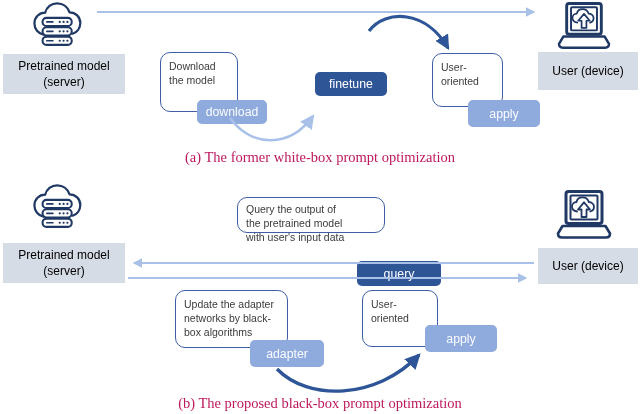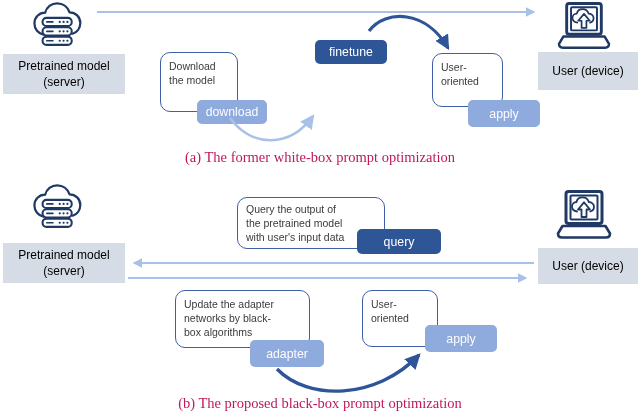--- a/index.html
+++ b/index.html
@@ -9,21 +9,21 @@
   }
   html,body{margin:0;padding:0;background:#fff;}
   .stage{position:relative;width:640px;height:414px;background:#fff;overflow:hidden;
          font-family:"Liberation Sans",sans-serif;}
   .abs{position:absolute;box-sizing:border-box;}
   .whitebox{background:#fff;border:1.4px solid var(--box-border);border-radius:10px;
             font-size:10.5px;color:#3b3b3b;line-height:1.32;padding:7px 5px 0 8px;
             white-space:pre-line;z-index:2;}
   .badge{display:flex;align-items:center;justify-content:center;color:#fff;
          border-radius:5px;font-size:12.3px;z-index:4;}
-  .badge.dark{background:var(--badge-dark);}
+  .badge.dark{background:var(--badge-dark);margin-top:32px;}
   .badge.light{background:var(--badge-light);color:#fbfcff;}
   .labelbox{background:var(--label-bg);color:#000000;font-size:12px;line-height:1.35;
             display:flex;align-items:center;justify-content:center;text-align:center;
             white-space:pre-line;padding:2px 4px;z-index:1;}
   .caption{left:0;width:100%;text-align:center;font-family:"Liberation Serif",serif;
            font-size:14.5px;color:#be185d;z-index:1;}
   .arrows{position:absolute;left:0;top:0;width:640px;height:414px;z-index:5;pointer-events:none;}
   .dicon{position:absolute;z-index:2;}
   .dicon *{stroke:var(--icon-stroke,#1F3864);fill:none;stroke-linecap:round;stroke-linejoin:round;}
   .dicon .fillw{fill:#fff;}
@@ -102,27 +102,27 @@
     <path stroke-width="1.8" d="M25 21.5 C 21.8 21 20 19 20 16.5 C 20 14 22 12 24.5 12 C 25 9.3 27.5 7.3 30.5 7.3 C 33.5 7.3 36 9.3 36.8 12 C 39.5 12 42 14 42 16.7 C 42 19 40.4 20.9 38.3 21.5"></path>
     <path stroke-width="1.8" d="M29.5 27 V19.5 H26 L32 12.3 L38 19.5 H34.5 V27 Z"></path>
     <path class="fillw" stroke-width="2.6" d="M10.5 36 H53.5 L58 43.5 Q58 47.5 54 47.5 H10 Q6 47.5 6 43.5 Z"></path>
   </svg>
 
   <div class="abs labelbox" style="left:3px;top:243px;width:122px;height:40px">Pretrained model
 (server)</div>
 
   <div class="abs labelbox" style="left:538px;top:248px;width:100px;height:36px">User (device)</div>
 
-  <div class="abs whitebox" style="left:237px;top:197px;width:148px;height:52px;padding-top:5px">Query the output of
+  <div class="abs whitebox" style="left:237px;top:197px;width:148px;height:36px;padding-top:5px">Query the output of
 the pretrained model
 with user's input data</div>
 
   <div class="abs badge dark" style="left:357px;top:229px;width:84px;height:25px">query</div>
 
-  <div class="abs whitebox" style="left:175px;top:290px;width:135px;height:58px">Update the adapter
+  <div class="abs whitebox" style="left:175px;top:290px;width:113px;height:58px">Update the adapter
 networks by black-
 box algorithms</div>
 
   <div class="abs badge light" style="left:250px;top:340px;width:74px;height:27px">adapter</div>
 
   <div class="abs whitebox" style="left:362px;top:290px;width:76px;height:57px">User-
 oriented</div>
 
   <div class="abs badge light" style="left:425px;top:325px;width:72px;height:27px">apply</div>
 

